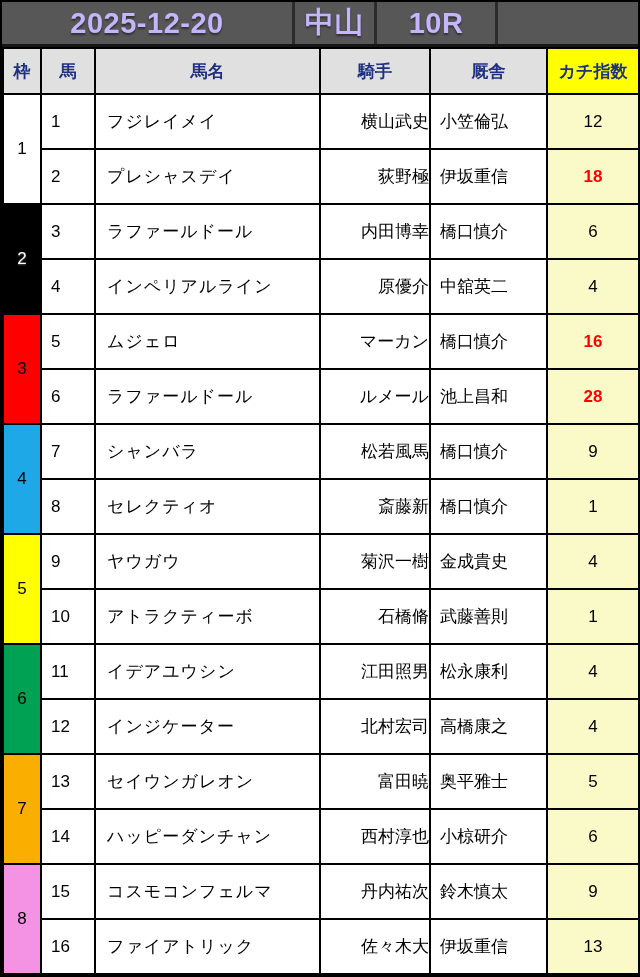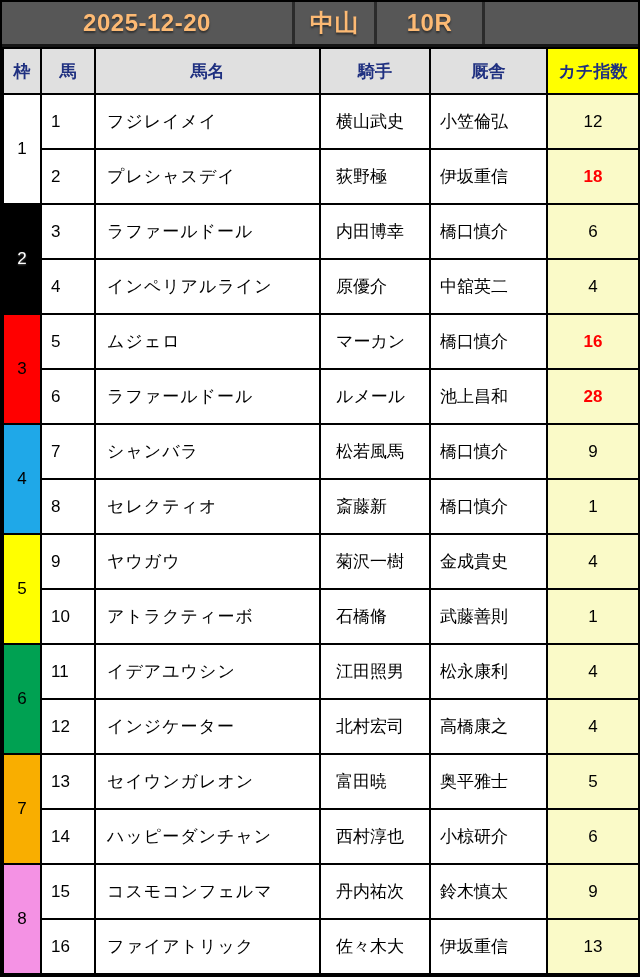--- a/index.html
+++ b/index.html
@@ -19,30 +19,30 @@
   .topbar {
     display: flex;
     height: 45px;
     background: #575757;
     border-bottom: 3px solid #161616;
   }
   .topbar .sec {
     display: flex;
     align-items: center;
     justify-content: center;
-    color: #fdba74;
+    color: #c4b5fd;
     font-weight: bold;
-    font-size: 24px;
+    font-size: 29px;
     text-shadow: 0 2px 2px rgba(0,0,0,0.45);
     border-right: 3px solid #2b2b2b;
     letter-spacing: 0.5px;
   }
   .sec-date  { width: 293px; }
   .sec-track { width: 82px; }
-  .sec-race  { width: 108px; }
+  .sec-race  { width: 121px; }
   .sec-heads { flex: 1; border-right: none !important; }
 
   
   table.entries {
     width: 636px;
     border-collapse: collapse;
     table-layout: fixed;
   }
   .entries th, .entries td {
     border: 2px solid #000;
@@ -65,21 +65,21 @@
     font-size: 17px;
     color: #000;
     background: #fff;
   }
   .frame-cell {
     text-align: center;
     font-size: 18px;
   }
   .num-cell   { text-align: left; padding-left: 9px; }
   .name-cell  { text-align: left; padding-left: 11px; letter-spacing: 1px; }
-  .jockey-cell{ text-align: left; padding-left: 15px; }
+  .jockey-cell{ text-align: right; padding-left: 15px; }
   .stable-cell{ text-align: left; padding-left: 9px; border-radius: 19px; }
   .index-cell {
     background: #fafac8 !important;
     text-align: center;
     font-size: 25px;
   }
   .index-cell.hot {
     color: #ff0000;
     font-weight: bold;
   }

